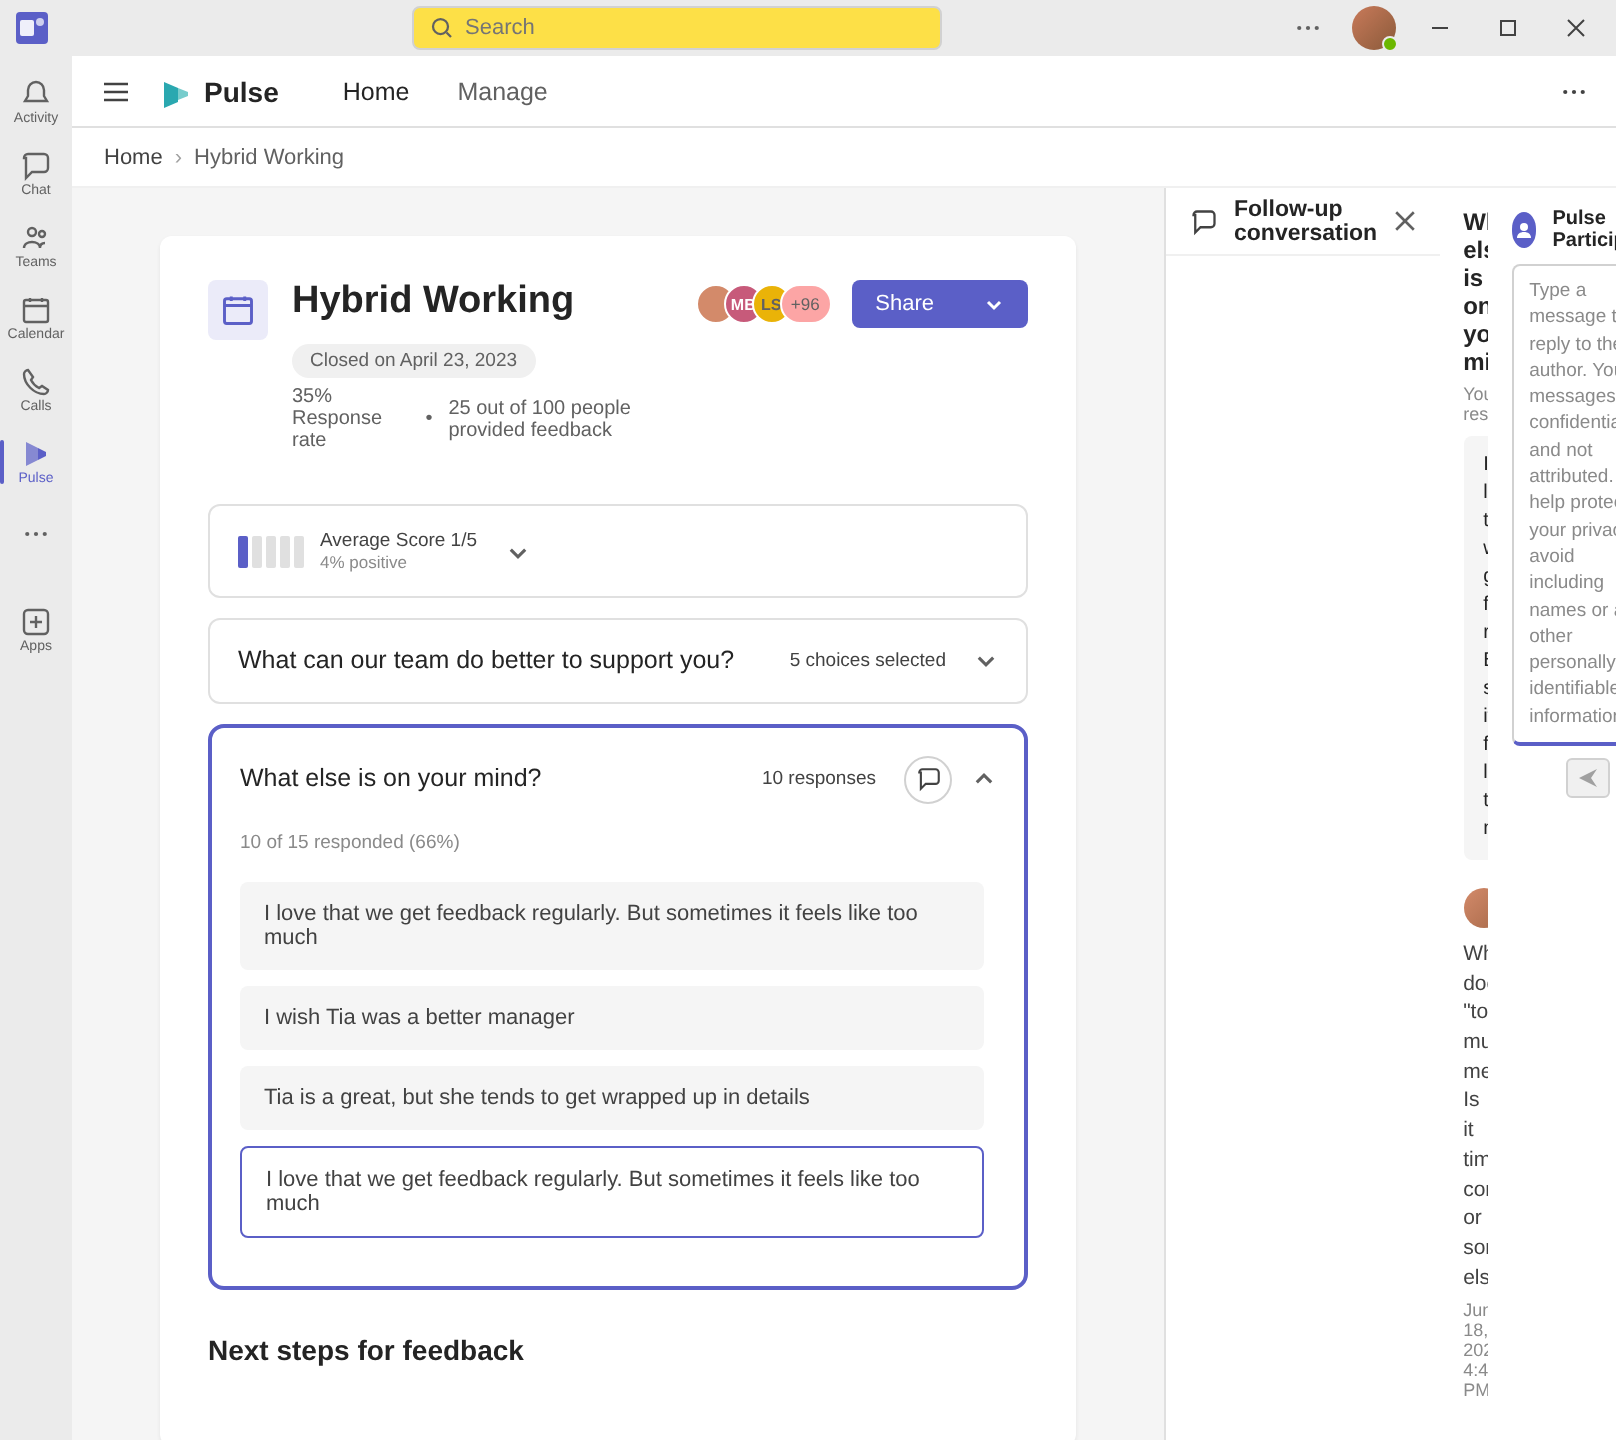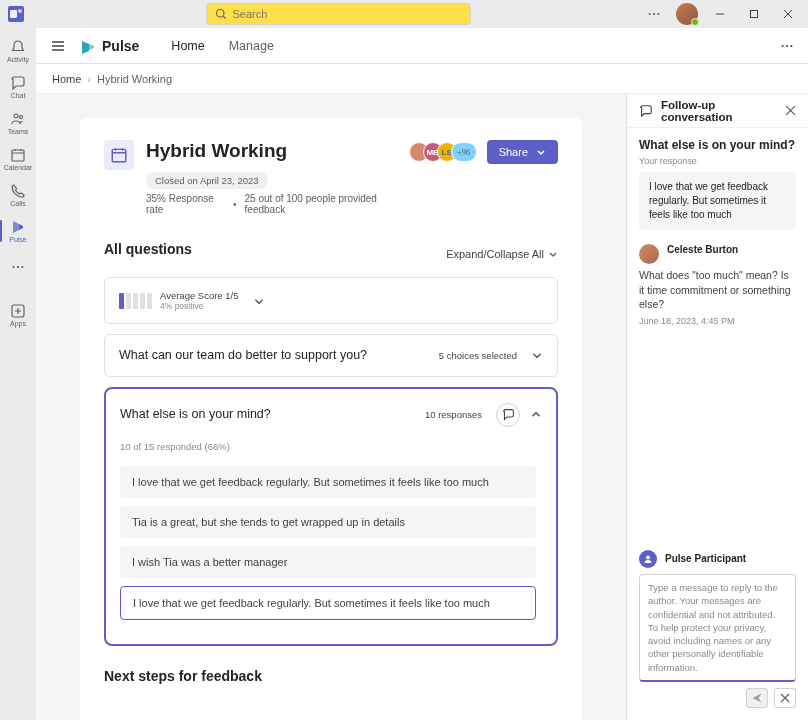--- a/index.html
+++ b/index.html
@@ -59,22 +59,22 @@
 .survey-header { display: flex; align-items: flex-start; gap: 12px; margin-bottom: 26px; }
 .survey-icon { width: 30px; height: 30px; background: #ebebf9; border-radius: 4px; display: flex; align-items: center; justify-content: center; color: #5b5fc7; }
 .survey-title-row { display: flex; align-items: center; gap: 10px; flex-wrap: wrap; }
 .survey-title { font-size: 19px; font-weight: 700; }
 .closed-pill { background: #f0f0f0; border-radius: 10px; padding: 3px 9px; font-size: 9.5px; color: #616161; }
 .survey-meta { font-size: 10px; color: #616161; margin-top: 4px; display: flex; gap: 8px; align-items: center; }
 .survey-actions { margin-left: auto; display: flex; align-items: center; gap: 10px; }
 .avatar-stack { display: flex; align-items: center; }
 .avatar-stack > * { margin-left: -6px; border: 1.5px solid #fff; }
 .stack-avatar { width: 20px; height: 20px; border-radius: 50%; display: flex; align-items: center; justify-content: center; font-size: 8px; font-weight: 600; color: #fff; }
-.overflow-chip { width: 26px; height: 20px; border-radius: 10px; background: #7dd3fc; color: #616161; font-size: 8.5px; display: flex; align-items: center; justify-content: center; margin-left: -6px; border: 1.5px solid #fff; font-family: Liberation Serif, serif; }
-.share-btn { background: #5b5fc7; color: #fff; border: none; border-radius: 4px; padding: 6px 12px; font-size: 11px; display: flex; align-items: center; gap: 8px; cursor: pointer; }
+.overflow-chip { width: 26px; height: 20px; border-radius: 10px; background: #fca5a5; color: #616161; font-size: 8.5px; display: flex; align-items: center; justify-content: center; margin-left: -6px; border: 1.5px solid #fff; }
+.share-btn { background: #5b5fc7; color: #fff; border: none; border-radius: 4px; padding: 6px 12px; font-size: 11px; display: flex; align-items: center; gap: 25px; cursor: pointer; }
 
 
 .section-title { font-size: 14px; font-weight: 600; margin-bottom: 10px; }
 .allq-row { display: flex; justify-content: space-between; align-items: center; margin-bottom: 10px; }
 .expand-link { font-size: 11px; color: #424242; cursor: pointer; display: flex; align-items: center; gap: 4px; }
 
 
 .qcard { border: 1px solid #e0e0e0; border-radius: 6px; margin-bottom: 10px; background: #fff; }
 .qcard-head { display: flex; align-items: center; padding: 12px 14px; gap: 14px; }
 .qcard-title { flex: 1; font-size: 12.5px; line-height: 1.35; }
@@ -96,21 +96,21 @@
 .resp-scroll { max-height: 186px; overflow-y: auto; padding-right: 6px; }
 .resp-item { background: #f5f5f5; border-radius: 4px; padding: 10px 12px; font-size: 11px; margin-bottom: 8px; color: #424242; }
 .resp-item.selected { border: 1.5px solid #5b5fc7; background: #fff; }
 .resp-scroll::-webkit-scrollbar { width: 5px; }
 .resp-scroll::-webkit-scrollbar-thumb { background: #c8c8c8; border-radius: 3px; }
 
 
 .next-title { font-size: 14px; font-weight: 600; margin: 22px 0 12px; }
 
 
-.right-panel { width: 182px; background: #fff; border-left: 1px solid #e0e0e0; display: flex; flex-direction: column; }
+.right-panel { width: 226px; background: #fff; border-left: 1px solid #e0e0e0; display: flex; flex-direction: row; }
 .rp-head { height: 34px; display: flex; align-items: center; padding: 0 12px; gap: 8px; border-bottom: 1px solid #f0f0f0; }
 .rp-head-title { font-size: 11.5px; font-weight: 600; flex: 1; }
 .rp-close { cursor: pointer; color: #616161; }
 .rp-body { flex: 1; overflow-y: auto; padding: 10px 12px; }
 .rp-qtitle { font-size: 12px; font-weight: 600; margin-bottom: 4px; }
 .rp-sub { font-size: 9px; color: #8a8a8a; margin-bottom: 6px; }
 .rp-quote { background: #f5f5f5; border-radius: 4px; padding: 8px 10px; font-size: 10px; line-height: 1.4; margin-bottom: 14px; }
 .rp-msg-row { display: flex; gap: 8px; margin-bottom: 4px; }
 .rp-avatar { width: 20px; height: 20px; border-radius: 50%; background: linear-gradient(135deg,#d38a6a,#a86a4a); flex-shrink: 0; }
 .rp-name { font-size: 10px; font-weight: 600; }
@@ -304,29 +304,20 @@
                 </div>
                 <button class="share-btn">
                     <span>Share</span>
                     <svg width="10" height="10" viewBox="0 0 10 10" fill="none" stroke="#fff" stroke-width="1.5">
                       <path d="M2 4l3 3 3-3"></path>
                     </svg>
                   </button>
               </div>
             </div>
 
-            <div class="allq-row">
-              <span class="section-title">All questions</span>
-              <span class="expand-link">
-                  <span>Expand/Collapse All</span>
-                  <svg width="10" height="10" viewBox="0 0 10 10" fill="none" stroke="#616161" stroke-width="1.3">
-                    <path d="M2 4l3 3 3-3"></path>
-                  </svg>
-                </span>
-            </div>
 
             <div class="qcard">
               <div class="qcard-head">
                 <div class="qcard-mid">
                   <div class="bars">
                     <div class="bar fill" style="height:16px"></div>
                     <div class="bar" style="height:16px"></div>
                     <div class="bar" style="height:16px"></div>
                     <div class="bar" style="height:16px"></div>
                     <div class="bar" style="height:16px"></div>
@@ -370,22 +361,22 @@
                       <svg width="12" height="12" viewBox="0 0 10 10" fill="none" stroke="#616161" stroke-width="1.3">
                         <path d="M2 6l3-3 3 3"></path>
                       </svg>
                     </div>
                 </div>
               </div>
               <div class="qcard-body">
                 <div class="resp-meta">10 of 15 responded (66%)</div>
                 <div class="resp-scroll">
                   <div class="resp-item">I love that we get feedback regularly. But sometimes it feels like too much</div>
+                  <div class="resp-item">I wish Tia was a better manager</div>
                   <div class="resp-item">Tia is a great, but she tends to get wrapped up in details</div>
-                  <div class="resp-item">I wish Tia was a better manager</div>
                   <div class="resp-item selected">I love that we get feedback regularly. But sometimes it feels like too much</div>
 
                 </div>
               </div>
             </div>
 
             <div class="next-title">Next steps for feedback</div>
 
           </div>
         </div>

